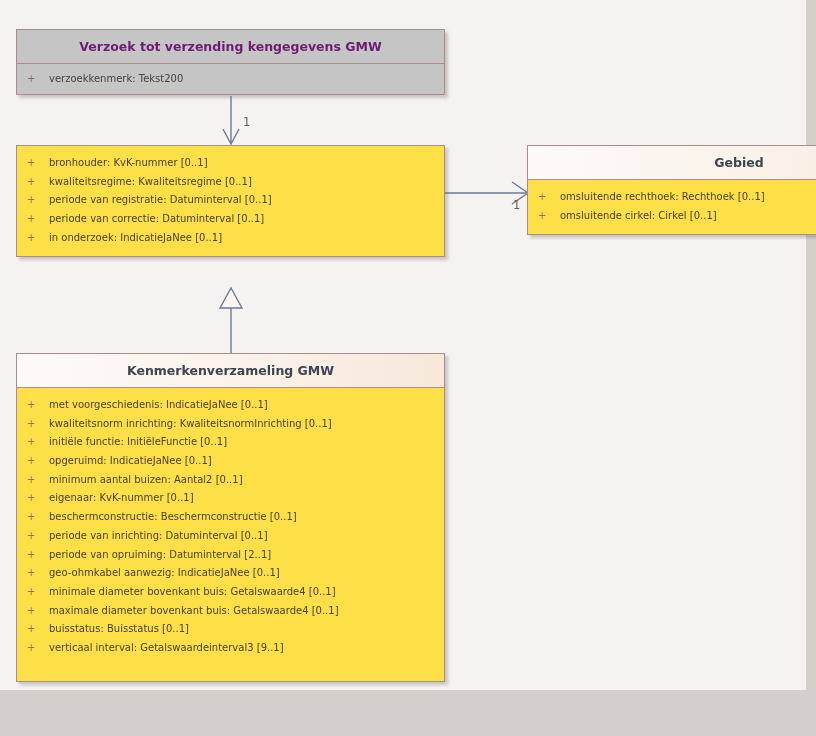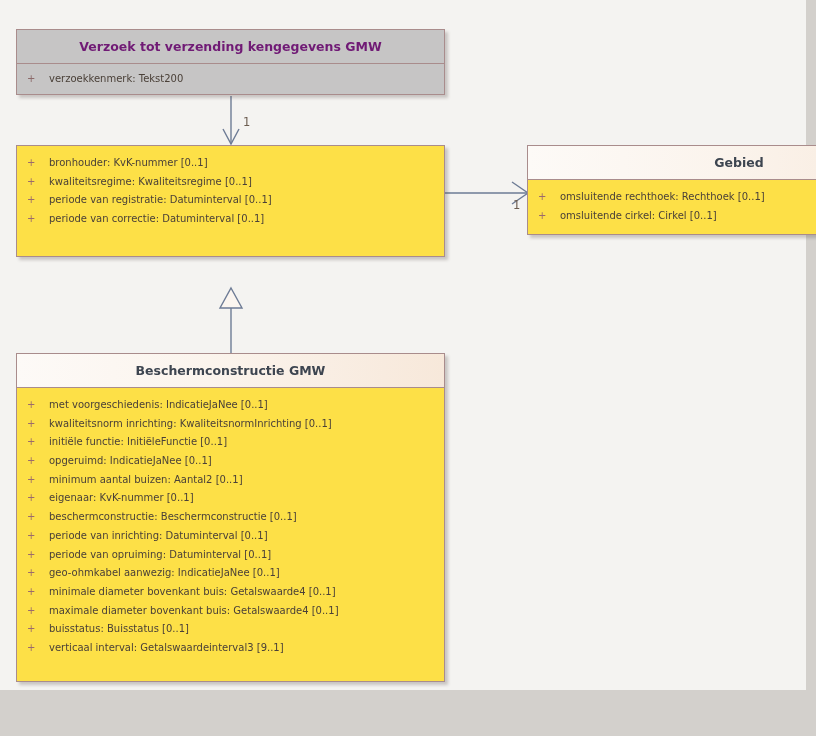--- a/index.html
+++ b/index.html
@@ -158,37 +158,40 @@
       </span>
       <span class="attr">
         <span class="vis">+</span><span class="sig">kwaliteitsregime: Kwaliteitsregime [0..1]</span>
       </span>
       <span class="attr">
         <span class="vis">+</span><span class="sig">periode van registratie: Datuminterval [0..1]</span>
       </span>
       <span class="attr">
         <span class="vis">+</span><span class="sig">periode van correctie: Datuminterval [0..1]</span>
       </span>
+      <span class="attr">
+        <span class="vis">+</span><span class="sig">in onderzoek: IndicatieJaNee [0..1]</span>
+      </span>
     </div>
   </div>
 
   <div class="uml-class" style="left:527px; top:145px; width:424px;">
     <div class="cls-header">Gebied</div>
     <div class="cls-body" style="height:54px;">
       <span class="attr">
         <span class="vis">+</span><span class="sig">omsluitende rechthoek: Rechthoek [0..1]</span>
       </span>
       <span class="attr">
         <span class="vis">+</span><span class="sig">omsluitende cirkel: Cirkel [0..1]</span>
       </span>
     </div>
   </div>
 
   <div class="uml-class" style="left:16px; top:353px; width:429px;">
-    <div class="cls-header">Beschermconstructie GMW</div>
+    <div class="cls-header">Kenmerkenverzameling GMW</div>
     <div class="cls-body" style="height:293px;">
       <span class="attr">
         <span class="vis">+</span><span class="sig">met voorgeschiedenis: IndicatieJaNee [0..1]</span>
       </span>
       <span class="attr">
         <span class="vis">+</span><span class="sig">kwaliteitsnorm inrichting: KwaliteitsnormInrichting [0..1]</span>
       </span>
       <span class="attr">
         <span class="vis">+</span><span class="sig">initiële functie: InitiëleFunctie [0..1]</span>
       </span>
@@ -201,21 +204,21 @@
       <span class="attr">
         <span class="vis">+</span><span class="sig">eigenaar: KvK-nummer [0..1]</span>
       </span>
       <span class="attr">
         <span class="vis">+</span><span class="sig">beschermconstructie: Beschermconstructie [0..1]</span>
       </span>
       <span class="attr">
         <span class="vis">+</span><span class="sig">periode van inrichting: Datuminterval [0..1]</span>
       </span>
       <span class="attr">
-        <span class="vis">+</span><span class="sig">periode van opruiming: Datuminterval [0..1]</span>
+        <span class="vis">+</span><span class="sig">periode van opruiming: Datuminterval [2..1]</span>
       </span>
       <span class="attr">
         <span class="vis">+</span><span class="sig">geo-ohmkabel aanwezig: IndicatieJaNee [0..1]</span>
       </span>
       <span class="attr">
         <span class="vis">+</span><span class="sig">minimale diameter bovenkant buis: Getalswaarde4 [0..1]</span>
       </span>
       <span class="attr">
         <span class="vis">+</span><span class="sig">maximale diameter bovenkant buis: Getalswaarde4 [0..1]</span>
       </span>

